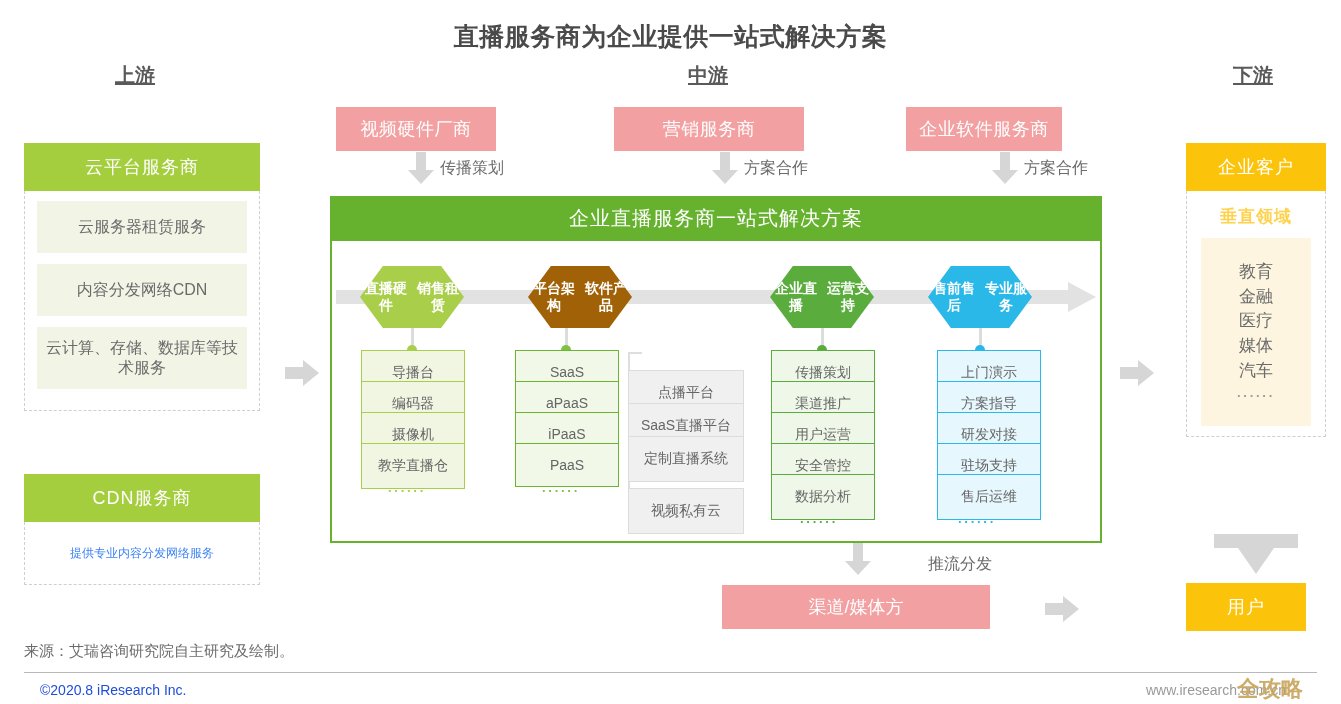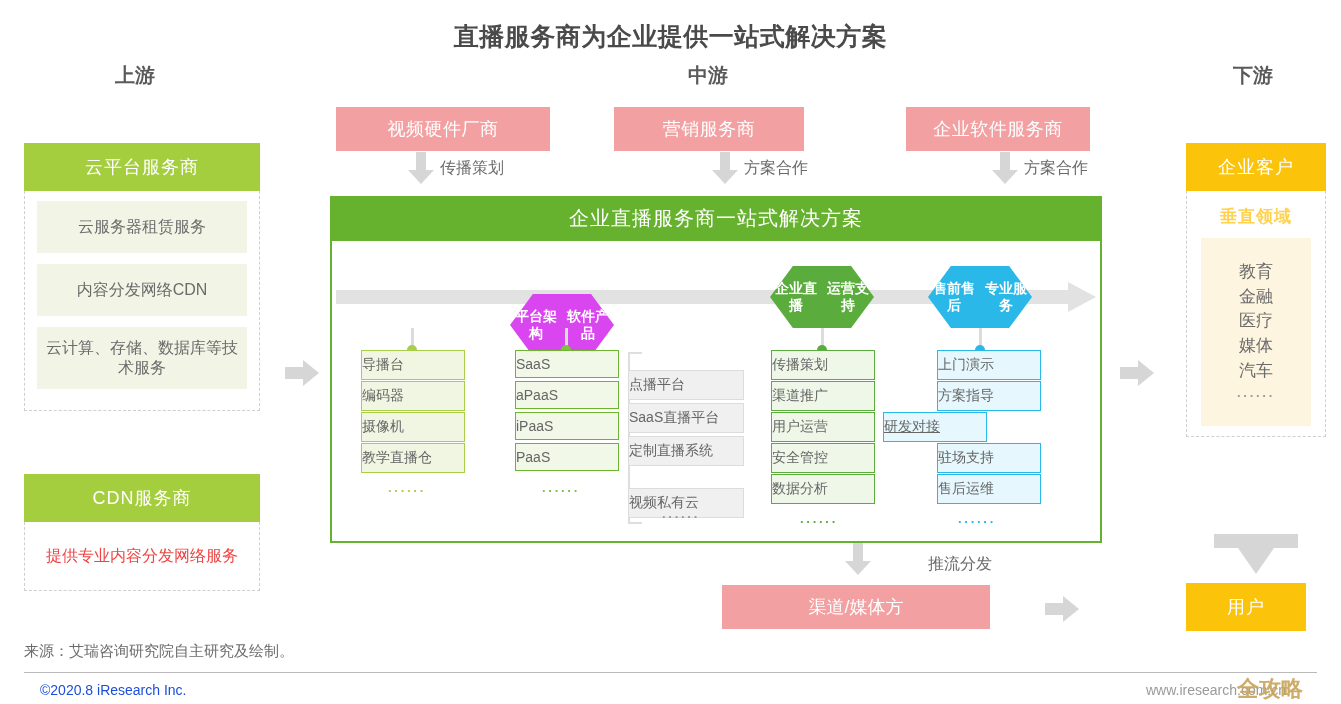--- a/index.html
+++ b/index.html
@@ -13,21 +13,21 @@
   }
   .stage{position:absolute;left:0;top:0;width:1341px;height:704px;}
 
   
   .title{
     position:absolute;left:0;top:20px;width:1341px;text-align:center;
     font-size:25px;font-weight:bold;color:#4a4a4a;letter-spacing:.5px;
   }
 
   
-  .cap{position:absolute;font-size:20px;font-weight:bold;color:#5a5a5a;text-align:center;}
+  .cap{position:absolute;font-size:20px;font-weight:bold;color:#5a5a5a;text-align:center;text-decoration:underline;}
   .cap-up{left:60px;top:62px;width:150px;}
   .cap-mid{left:608px;top:62px;width:200px;}
   .cap-down{left:1178px;top:62px;width:150px;}
 
   
   .lcol{position:absolute;left:24px;top:143px;width:236px;}
   .hdr-green{
     background:#a5ce3f;color:#ffffff;font-size:18px;
     text-align:center;padding:12px 0;letter-spacing:1px;
   }
@@ -37,21 +37,21 @@
   }
   .litem{
     background:#f2f5e6;color:#6b6b6b;font-size:16px;text-align:center;
     padding:16px 6px;margin-bottom:11px;line-height:1.25;
   }
   .litem:last-child{margin-bottom:9px;}
   .litem.tall{padding:11px 6px;}
   .lcol2{position:absolute;left:24px;top:474px;width:236px;}
   .dashbox2{
     border:1px dashed #cfcfcf;border-top:none;background:#fff;
-    color:#ef4444;font-size:16px;text-align:center;line-height:1.5;
+    color:#3b82f6;font-size:12px;text-align:center;line-height:1.5;
     padding:22px 14px;
   }
 
   
   .arrow-r{
     position:absolute;width:34px;height:30px;
   }
   .arrow-r svg{display:block;}
   .arrow-d{position:absolute;width:26px;height:32px;}
 
@@ -85,21 +85,21 @@
     clip-path:polygon(22% 0%,78% 0%,100% 50%,78% 100%,22% 100%,0% 50%);
   }
 
   
   .stem{position:absolute;width:3px;background:#dcdcdc;}
   .dot{position:absolute;width:10px;height:10px;border-radius:50%;}
 
   
   .chip{
     position:absolute;width:104px;box-sizing:border-box;
-    font-size:14px;padding:5px 0;color:#666;
+    font-size:14px;text-align:center;padding:13px 0;color:#666;
   }
   .chip-lgreen{background:#f1f6e3;border:1.5px solid #a8ce4a;}
   .chip-green{background:#f1f8e8;border:1.5px solid #6cb52f;}
   .chip-mgreen{background:#eef7e8;border:1.5px solid #5aac3c;}
   .chip-blue{background:#e6f7fd;border:1.5px solid #29b8e8;margin-left:8px;}
   .chip-gray{background:#f0f0f0;border:1px solid #dcdcdc;color:#666;width:116px;}
 
   .dots6{position:absolute;font-size:13px;letter-spacing:2px;font-weight:bold;}
 
   
@@ -163,54 +163,59 @@
     <div class="hdr-green">CDN服务商</div>
     <div class="dashbox2">提供专业内容分发网络服务</div>
   </div>
 
   <div class="arrow-r" style="left:285px;top:358px;">
     <svg width="34" height="30" viewBox="0 0 34 30">
         <polygon points="0,9 18,9 18,2 34,15 18,28 18,21 0,21" fill="#d6d6d6"></polygon>
       </svg>
   </div>
 
-  <div class="pink" style="left:336px;top:107px;width:214px;">视频硬件厂商</div>
+  <div class="pink" style="left:336px;top:107px;width:160px;">视频硬件厂商</div>
   <div class="arrow-d" style="left:408px;top:152px;">
     <svg width="26" height="32" viewBox="0 0 26 32">
         <polygon points="8,0 18,0 18,18 26,18 13,32 0,18 8,18" fill="#d6d6d6"></polygon>
       </svg>
   </div>
   <div class="flowlab" style="left:440px;top:158px;">传播策划</div>
 
   <div class="pink" style="left:614px;top:107px;width:190px;">营销服务商</div>
   <div class="arrow-d" style="left:712px;top:152px;">
     <svg width="26" height="32" viewBox="0 0 26 32">
         <polygon points="8,0 18,0 18,18 26,18 13,32 0,18 8,18" fill="#d6d6d6"></polygon>
       </svg>
   </div>
   <div class="flowlab" style="left:744px;top:158px;">方案合作</div>
 
-  <div class="pink" style="left:906px;top:107px;width:184px;">企业软件服务商</div>
+  <div class="pink" style="left:906px;top:107px;width:156px;">企业软件服务商</div>
   <div class="arrow-d" style="left:992px;top:152px;">
     <svg width="26" height="32" viewBox="0 0 26 32">
         <polygon points="8,0 18,0 18,18 26,18 13,32 0,18 8,18" fill="#d6d6d6"></polygon>
       </svg>
   </div>
   <div class="flowlab" style="left:1024px;top:158px;">方案合作</div>
 
   <div class="panel"></div>
   <div class="panel-hdr">企业直播服务商一站式解决方案</div>
 
   <div class="procbar">
     <svg width="760" height="32" viewBox="0 0 760 32">
       <polygon points="0,9 732,9 732,1 760,16 732,31 732,23 0,23" fill="#e2e2e2"></polygon>
     </svg>
   </div>
 
-  <div class="hex" style="left:510px;top:266px;background:#d946ef;margin-top:28px;">
+  <div class="hex" style="left:360px;top:266px;background:#a8ce4a;">
+    <span>直播硬件</span>
+      <br>
+    <span>销售租赁</span>
+  </div>
+  <div class="hex" style="left:528px;top:266px;background:#a16207;">
     <span>平台架构</span>
       <br>
     <span>软件产品</span>
   </div>
   <div class="hex" style="left:770px;top:266px;background:#5aac3c;">
     <span>企业直播</span>
       <br>
     <span>运营支持</span>
   </div>
   <div class="hex" style="left:928px;top:266px;background:#29b8e8;">
@@ -250,21 +255,21 @@
 
   <div class="chip chip-mgreen" style="left:771px;top:350px;">传播策划</div>
   <div class="chip chip-mgreen" style="left:771px;top:381px;">渠道推广</div>
   <div class="chip chip-mgreen" style="left:771px;top:412px;">用户运营</div>
   <div class="chip chip-mgreen" style="left:771px;top:443px;">安全管控</div>
   <div class="chip chip-mgreen" style="left:771px;top:474px;">数据分析</div>
   <div class="dots6" style="left:800px;top:514px;color:#5aac3c;">······</div>
 
   <div class="chip chip-blue" style="left:929px;top:350px;">上门演示</div>
   <div class="chip chip-blue" style="left:929px;top:381px;">方案指导</div>
-  <div class="chip chip-blue" style="left:875px;top:412px;text-decoration:underline;">研发对接</div>
+  <div class="chip chip-blue" style="left:929px;top:412px;">研发对接</div>
   <div class="chip chip-blue" style="left:929px;top:443px;">驻场支持</div>
   <div class="chip chip-blue" style="left:929px;top:474px;">售后运维</div>
   <div class="dots6" style="left:958px;top:514px;color:#29b8e8;">······</div>
 
   <div class="arrow-r" style="left:1120px;top:358px;">
     <svg width="34" height="30" viewBox="0 0 34 30">
         <polygon points="0,9 18,9 18,2 34,15 18,28 18,21 0,21" fill="#d6d6d6"></polygon>
       </svg>
   </div>
 

